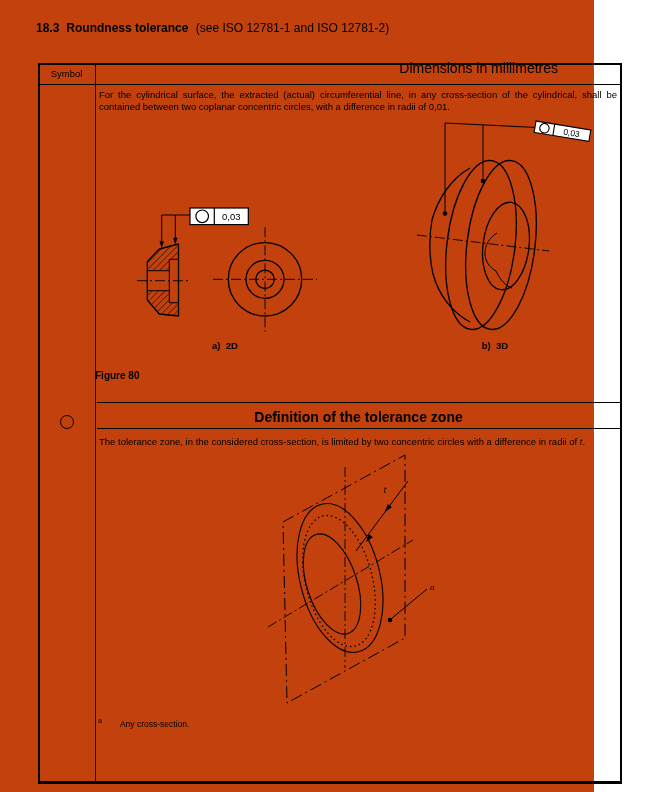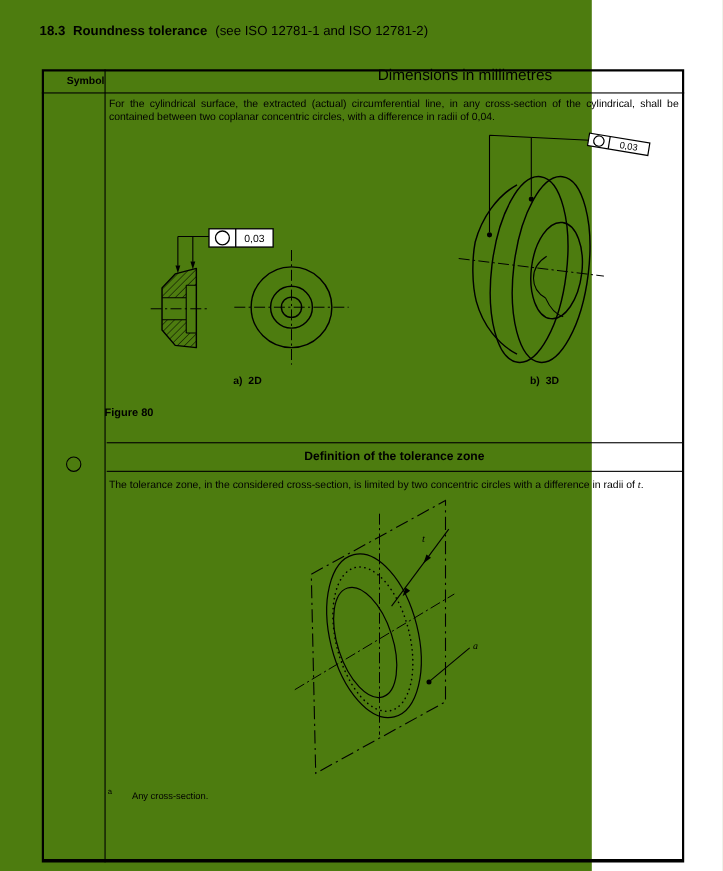--- a/index.html
+++ b/index.html
@@ -4,55 +4,55 @@
 <style>
   html,body{
     margin:0; padding:0;
     width:657px; height:792px;
     background:#ffffff;
     overflow:hidden;
     font-family:"Liberation Sans", sans-serif;
     color:#000;
   }
   .abs{position:absolute;}
-  #page{position:relative; width:538px; height:792px; background:#4d7c0f;}
+  #page{position:relative; width:594px; height:792px; background:#c2410c;}
 
   
   #heading{left:36px; top:21px; font-size:12px; white-space:nowrap;}
   #heading .sec-num{font-weight:bold; margin-right:7px;}
   #heading .sec-title{font-weight:bold; margin-right:4px;}
 
   #dims-note{right:36px; top:60px; font-size:14px;}
 
   
   #tbl-border{
     left:38px; top:63px; width:584px; height:721px;
     border:2px solid #000; border-bottom-width:3.5px;
     box-sizing:border-box;
   }
   #col-divider{left:95px; top:63px; width:0; height:721px; border-left:1.6px solid #000;}
   #header-underline{left:38px; top:83.5px; width:584px; height:0; border-top:1.6px solid #000;}
 
-  .th{font-weight:bold; font-size:9.5px; text-align:right;}
+  .th{font-weight:normal; font-size:9.5px; text-align:center;}
   #th-symbol{left:38px; top:68px; width:57px;}
   #th-indication{left:95px; top:68px; width:527px;}
 
   .para{font-size:9.5px; line-height:12.4px; text-align:justify;}
   #para-indication{left:99px; top:89px; width:518px;}
   #para-definition{left:99px; top:436px; width:518px;}
   .var{font-family:"Liberation Serif", serif; font-style:italic;}
 
   .fig-caption{font-weight:bold; font-size:10px; text-align:left; left:95px; width:527px;}
   #cap-fig80{top:370px;}
   #cap-fig81{top:755px;}
 
   .rowline{left:96.5px; width:524px; height:0; border-top:1.5px solid #000;}
   #sep-1{top:402px;}
   #sep-2{top:428px;}
-  #def-header{left:95px; top:409px; width:527px; font-weight:bold; font-size:11px; text-align:center;}
+  #def-header{left:95px; top:409px; width:527px; font-weight:bold; font-size:14px; text-align:center;}
 
   
   #roundness-symbol{
     left:60px; top:415px; width:12px; height:12px;
     border:1.4px solid #000; border-radius:50%;
   }
 
   #footnote{left:98px; top:717px; font-size:8.5px;}
   #footnote sup{font-size:7px; vertical-align:super;}
   #footnote .fn-text{margin-left:18px;}
@@ -75,21 +75,21 @@
   <div class="abs" id="dims-note">Dimensions in millimetres</div>
 
   <div class="abs" id="tbl-border"></div>
   <div class="abs" id="col-divider"></div>
   <div class="abs" id="header-underline"></div>
 
   <div class="abs th" id="th-symbol">Symbol</div>
 
   <div class="abs" id="roundness-symbol" title=""></div>
 
-  <div class="abs para" id="para-indication">For the cylindrical surface, the extracted (actual) circumferential line, in any cross-section of the cylindrical, shall be contained between two coplanar concentric circles, with a difference in radii of 0,04.</div>
+  <div class="abs para" id="para-indication">For the cylindrical surface, the extracted (actual) circumferential line, in any cross-section of the cylindrical, shall be contained between two coplanar concentric circles, with a difference in radii of 0,01.</div>
 
   <svg class="abs" style="left:130px; top:190px;" width="212" height="165" viewBox="130 190 212 165">
     <defs>
       <pattern id="hatch" width="4.6" height="4.6" patternUnits="userSpaceOnUse" patternTransform="rotate(45)">
         <line x1="0" y1="0" x2="0" y2="4.6" stroke="#000" stroke-width="0.9"></line>
       </pattern>
     </defs>
 
     <path fill="url(#hatch)" stroke="none" d="M178.5,244 L159.3,249 L147.3,261.7 L147.3,270.7 L169.3,270.7 L169.3,259.3 L178.5,259.3 Z"></path>
     <path fill="url(#hatch)" stroke="none" d="M178.5,316 L159.3,314 L147.3,300 L147.3,290.7 L169.3,290.7 L169.3,302.7 L178.5,302.7 Z"></path>

